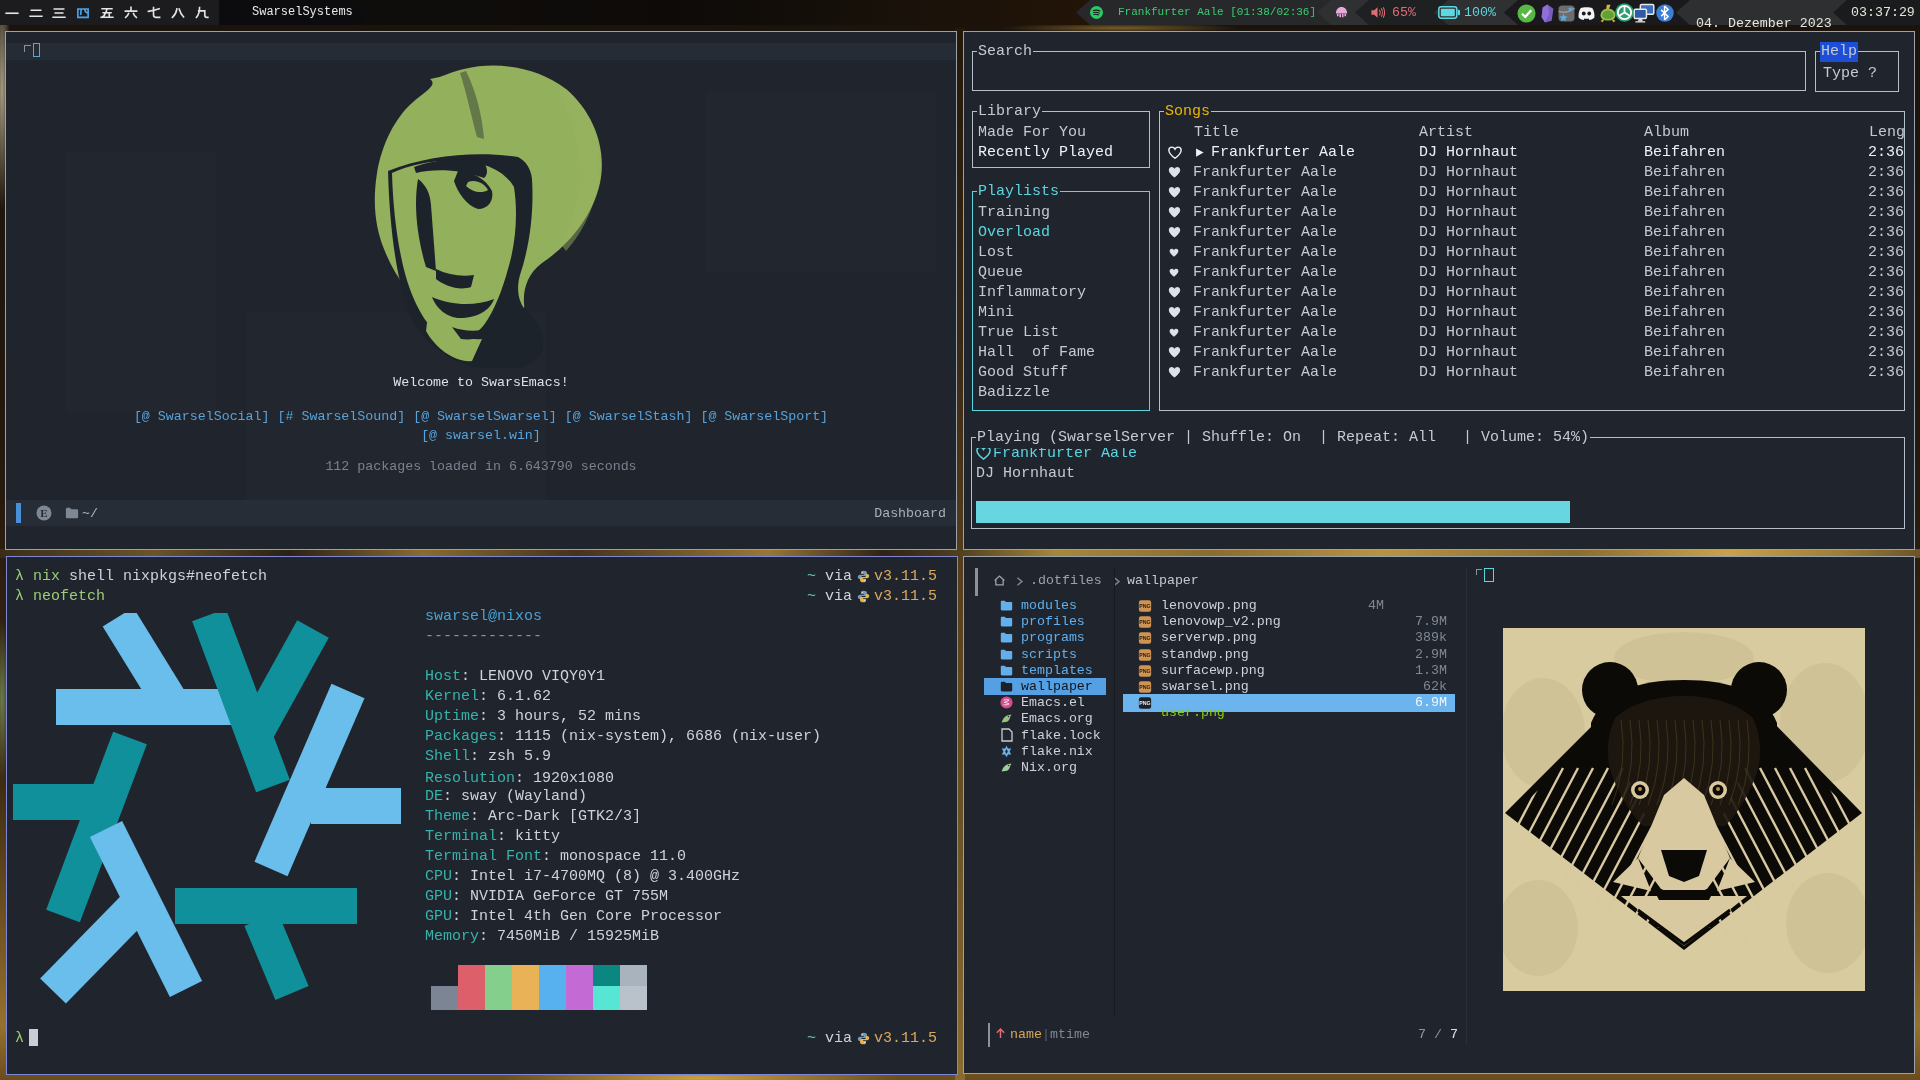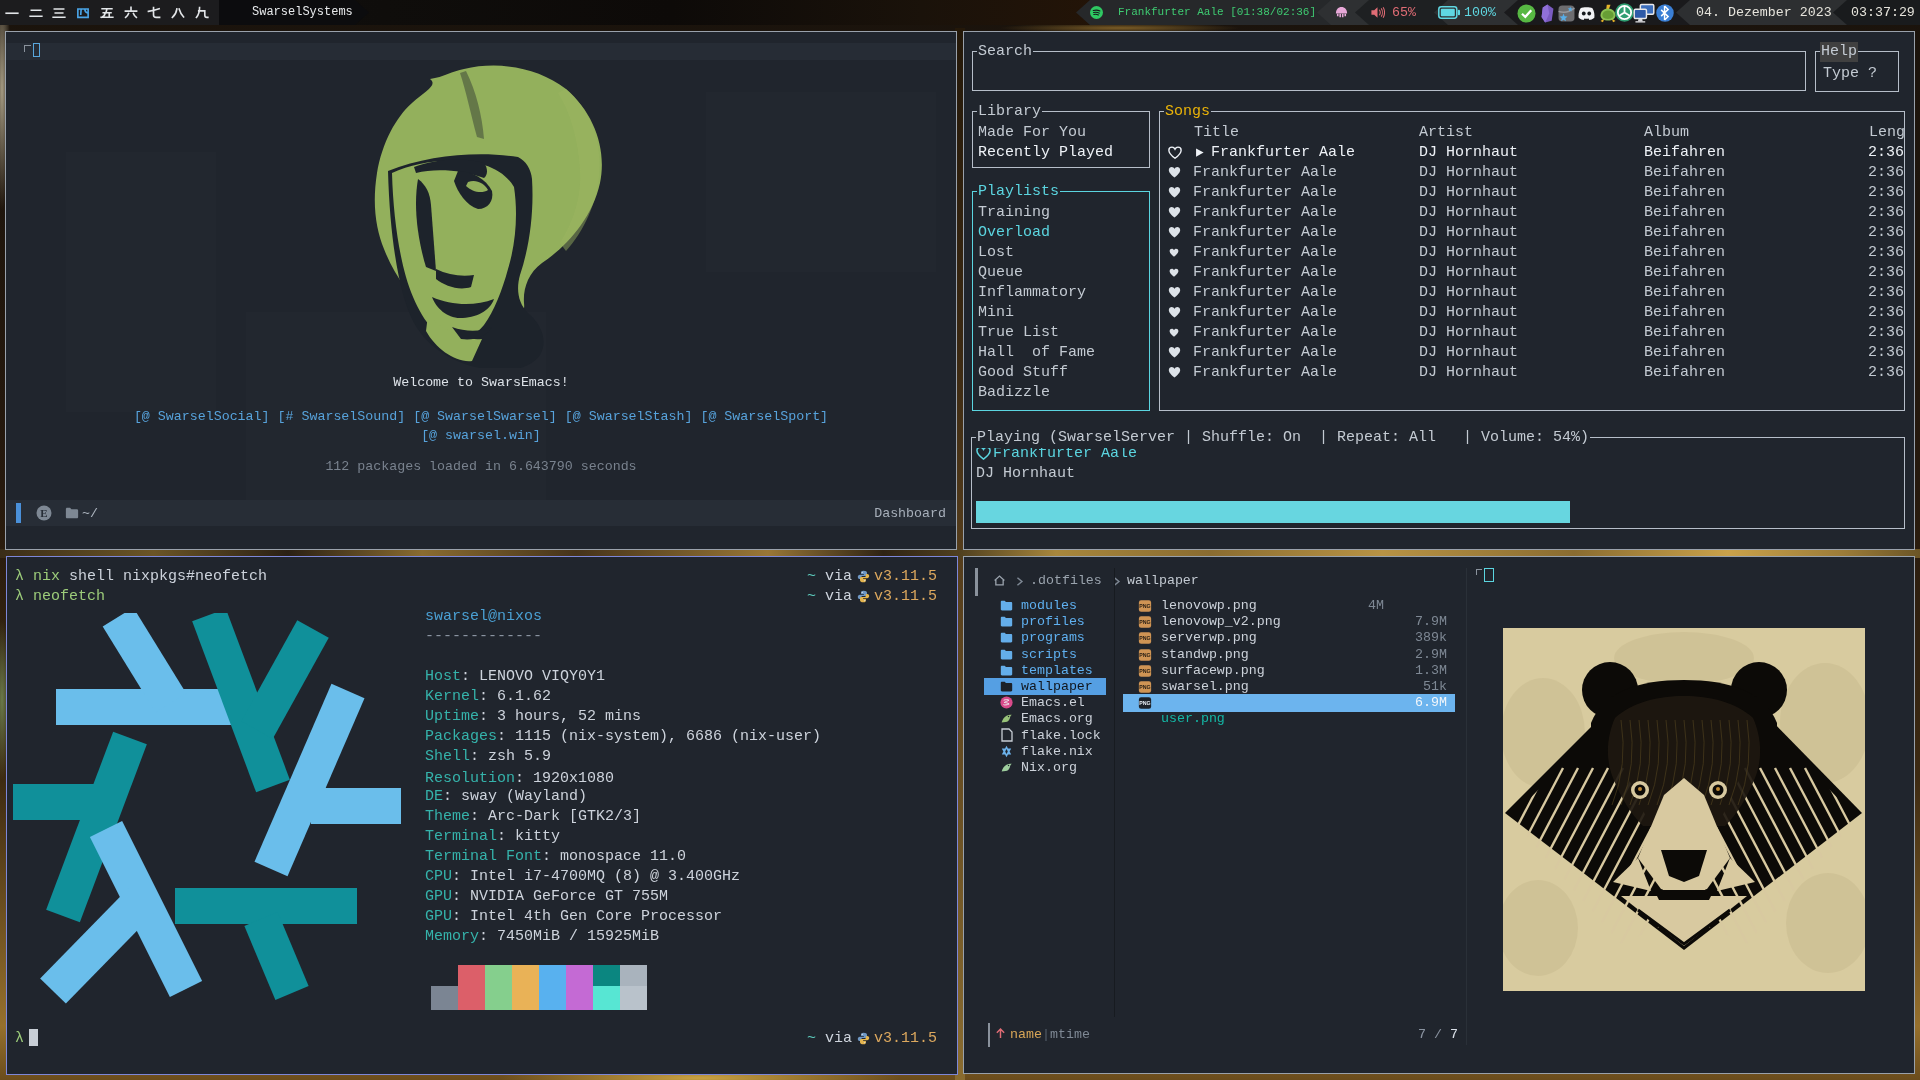--- a/index.html
+++ b/index.html
@@ -63,21 +63,21 @@
       <path d="M1 3.5 C1 2.7 1.6 2 2.4 2 L5.8 2 L7.3 3.6 L13.6 3.6 C14.4 3.6 15 4.3 15 5.1 L15 12.5 C15 13.3 14.4 14 13.6 14 L2.4 14 C1.6 14 1 13.3 1 12.5 Z" fill="#7e8894"></path>
     </svg>
     <div class="m t13" style="left:76px;top:474px;color:#aeb6c0">~/</div>
     <div class="m t13 b" style="right:10px;top:474px;color:#a8b0bb">Dashboard</div>
   </div>
 <div id="music" class="win" style="left:963px;top:31px;width:952px;height:519px;border-color:#99a1ab">
     <div style="position:absolute;left:8px;top:19px;width:834px;height:40px;border:1.5px solid #b6bec9;z-index:1">
       <div class="m t15" style="left:4px;top:-10px;background:#20252d;padding:0 1px;color:#c3cad2;white-space:nowrap">Search</div>
     </div>
     <div style="position:absolute;left:851px;top:19px;width:84px;height:41px;border:1.5px solid #b6bec9;z-index:1">
-      <div class="m t15" style="left:4px;top:-10px;background:#404040;padding:0 1px;color:#c3cad2;white-space:nowrap">Help</div>
+      <div class="m t15" style="left:4px;top:-10px;background:#1d4ed8;padding:0 1px;color:#c3cad2;white-space:nowrap">Help</div>
     </div>
     <div class="m t15" style="left:859px;top:32px;color:#c3cad2">Type ?</div>
     <div style="position:absolute;left:8px;top:79px;width:178px;height:57px;border:1.5px solid #b6bec9;z-index:1">
       <div class="m t15" style="left:4px;top:-10px;background:#20252d;padding:0 1px;color:#c3cad2;white-space:nowrap">Library</div>
     </div>
     <div class="m t15" style="left:14px;top:91px;color:#c3cad2">Made For You</div>
     <div class="m t15 b" style="left:14px;top:111px;color:#eef2f7">Recently Played</div>
     <div style="position:absolute;left:8px;top:159px;width:178px;height:220px;border:1.5px solid #5bd5e0;z-index:1">
       <div class="m t15" style="left:4px;top:-10px;background:#20252d;padding:0 1px;color:#5bd5e0;white-space:nowrap">Playlists</div>
     </div>
@@ -362,27 +362,27 @@
       <rect x="1" y="1.5" width="14" height="13" rx="2.5" fill="#cf9454"></rect>
       <text x="8" y="10.5" font-family="Liberation Sans" font-weight="bold" font-size="6" fill="#2a2015" text-anchor="middle">PNG</text>
     </svg>
     <div class="m t13 " style="left:197px;top:106px;color:#ccd2da">surfacewp.png</div>
     <div class="m t13 " style="left:420px;top:106px;width:63px;text-align:right;color:#7e8894">1.3M</div>
     <svg style="position:absolute;left:174px;top:123.0px" width="14" height="14" viewBox="0 0 16 16">
       <rect x="1" y="1.5" width="14" height="13" rx="2.5" fill="#cf9454"></rect>
       <text x="8" y="10.5" font-family="Liberation Sans" font-weight="bold" font-size="6" fill="#2a2015" text-anchor="middle">PNG</text>
     </svg>
     <div class="m t13 " style="left:197px;top:122px;color:#ccd2da">swarsel.png</div>
-    <div class="m t13 " style="left:420px;top:122px;width:63px;text-align:right;color:#7e8894">51k</div>
+    <div class="m t13 " style="left:420px;top:122px;width:63px;text-align:right;color:#7e8894">62k</div>
     <div style="position:absolute;left:159px;top:137px;width:332px;height:18px;background:#6cb4ee"></div>
     <svg style="position:absolute;left:174px;top:139.2px" width="14" height="14" viewBox="0 0 16 16">
       <rect x="1" y="1.5" width="14" height="13" rx="2.5" fill="#1c2128"></rect>
       <text x="8" y="10.5" font-family="Liberation Sans" font-weight="bold" font-size="6" fill="#e8eef5" text-anchor="middle">PNG</text>
     </svg>
-    <div class="m t13 b" style="left:197px;top:154px;color:#14b8a6">user.png</div>
+    <div class="m t13 b" style="left:197px;top:148px;color:#84cc16">user.png</div>
     <div class="m t13 b" style="left:420px;top:138px;width:63px;text-align:right;color:#f2f6fa">6.9M</div>
     <div style="position:absolute;left:150px;top:11px;width:1px;height:449px;background:#171b20"></div>
     <div style="position:absolute;left:502px;top:11px;width:1px;height:477px;background:#2a3038"></div>
     <div style="position:absolute;left:512px;top:12px;width:6px;height:6px;border-left:1.5px solid #8a929c;border-top:1.5px solid #8a929c"></div>
     <div style="position:absolute;left:520px;top:11px;width:10px;height:14px;border:1.5px solid #5bd5e0"></div>
     <svg style="position:absolute;left:539px;top:71px" width="362" height="363" viewBox="0 0 362 363">
 <rect width="362" height="363" fill="#d8cb9f"></rect>
 <g fill="#b3a478" opacity="0.22">
 <ellipse cx="40" cy="105" rx="42" ry="55"></ellipse>
         <ellipse cx="322" cy="95" rx="45" ry="60"></ellipse>
@@ -571,15 +571,15 @@
       <svg style="position:absolute;left:1633px;top:3px" width="22" height="20" viewBox="0 0 18 16">
         <rect x="6" y="1" width="11" height="8" rx="1" fill="#3c6ebc" stroke="#e8e8ea" stroke-width="1.2"></rect>
         <rect x="1" y="5" width="10" height="7.5" rx="1" fill="#2e5aa8" stroke="#e8e8ea" stroke-width="1.2"></rect>
         <path d="M4.5 13 L7.5 13 L8 15 L4 15 Z" fill="#d8d8dc"></path>
         <rect x="2" y="14.7" width="8" height="1.1" fill="#d8d8dc"></rect>
       </svg>
       <svg style="position:absolute;left:1656px;top:4px" width="18" height="18" viewBox="0 0 16 16">
         <circle cx="8" cy="8" r="7.8" fill="#3a7fd5"></circle>
         <path d="M7.6 1.8 L7.6 14.2 M7.6 1.8 L10.8 4.8 L4.6 10.8 M7.6 14.2 L10.8 11.2 L4.6 5.2" stroke="#fff" stroke-width="1.3" fill="none"></path>
       </svg>
-      <div class="m t13" style="left:1696px;top:5px;color:#e6e4dc">04. Dezember 2023</div>
+      <div class="m t13" style="left:1696px;top:16px;color:#e6e4dc">04. Dezember 2023</div>
       <div class="m t13" style="left:1851px;top:5px;color:#e6e4dc">03:37:29</div>
     </div>
   </div>
 </body></html>

